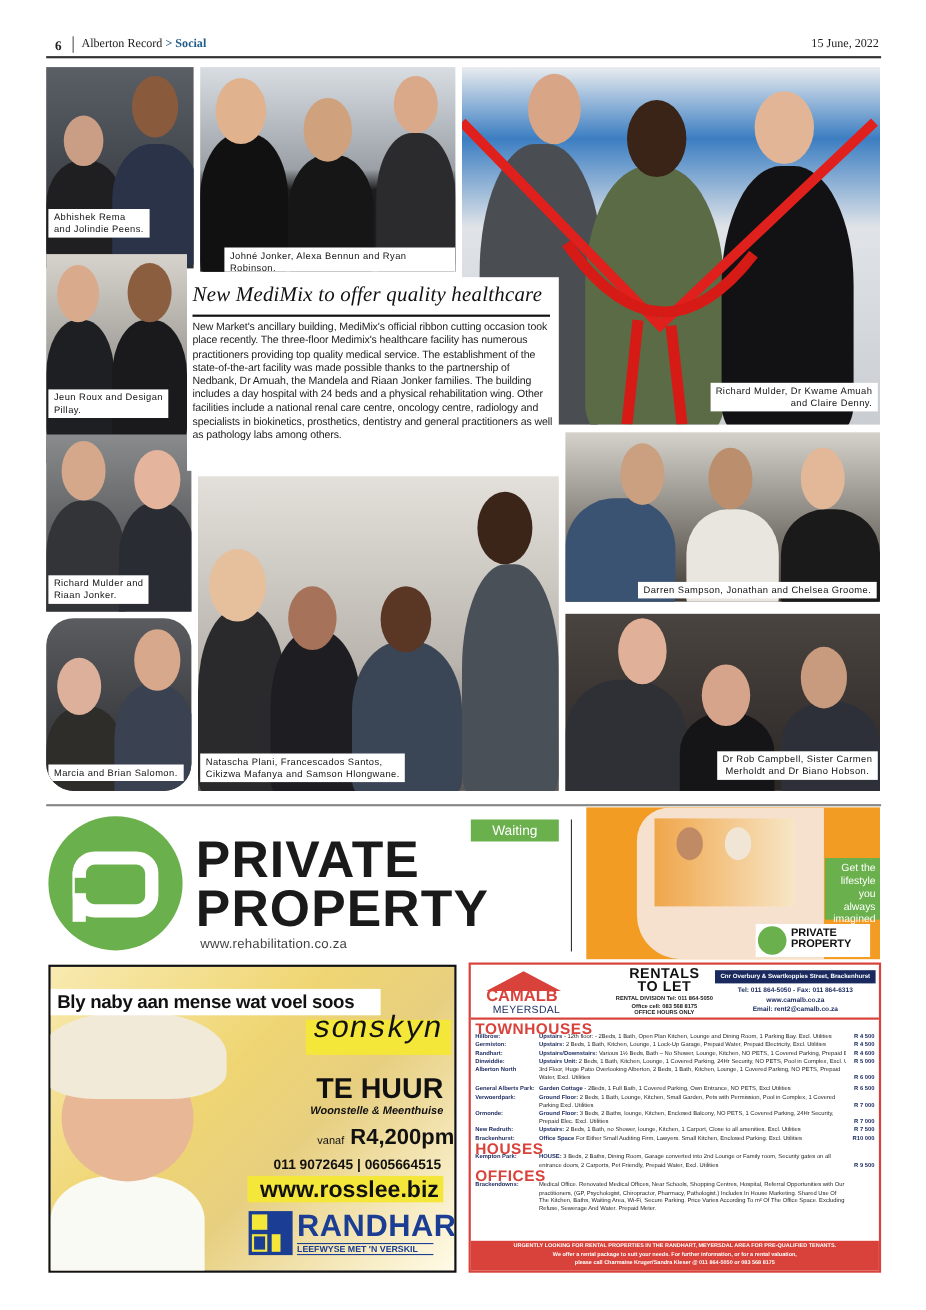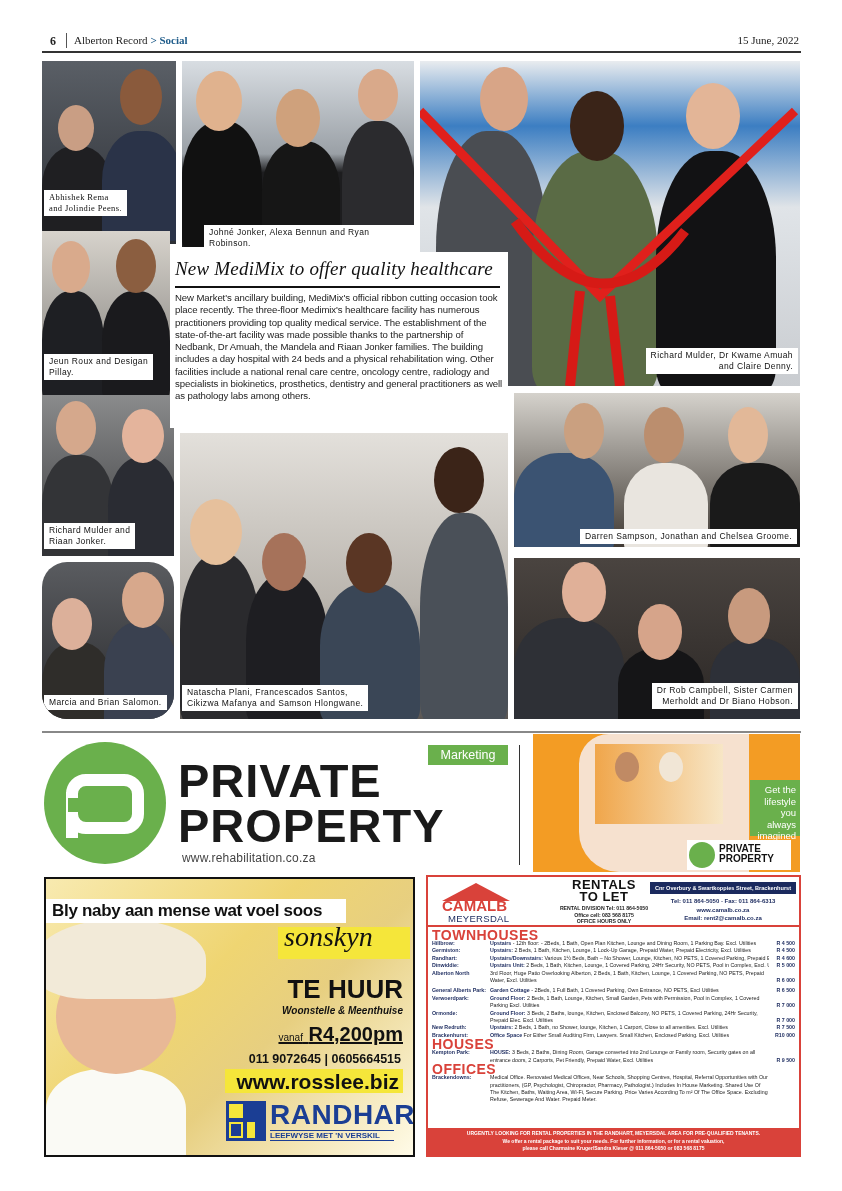--- a/index.html
+++ b/index.html
@@ -36,24 +36,24 @@
   .pp-tag { left: 428px; top: 745px; width: 80px; height: 20px; background: #6ab04c; color: #fff; font-size: 12.5px; text-align: center; line-height: 20px; }
   .pp-vsep { left: 519px; top: 745px; width: 1px; height: 120px; background: #333; }
   .pp-photo { left: 533px; top: 734px; width: 267px; height: 138px; background: #f39c24; overflow: hidden; }
   .pp-green { position: absolute; right: 0; top: 46px; width: 50px; height: 56px; background: #6ab04c; color: #fff; font-size: 9.5px; text-align: right; padding: 4px 4px 0 0; line-height: 11.5px; }
 
   
   .ros { left: 44px; top: 877px; width: 371px; height: 280px; border: 2px solid #111; overflow: hidden; background: linear-gradient(135deg, #f8eab0 0%, #efd572 40%, #e7cf80 60%, #fffbe8 100%); }
   .ros .banner { position: absolute; left: 0; top: 20px; width: 300px; height: 24px; background: #fff; }
   .ros .banner-t { position: absolute; left: 6px; top: 22px; font-weight: bold; font-size: 17px; color: #111; letter-spacing: -0.3px; }
   .ros .sonskyn-bg { position: absolute; left: 232px; top: 48px; width: 132px; height: 32px; background: #f5e63a; }
-  .ros .sonskyn { position: absolute; left: 238px; top: 42px; font-family: Liberation Serif, serif; font-style: italic; font-size: 28px; color: #111; }
+  .ros .sonskyn { position: absolute; left: 238px; top: 42px; font-family: Liberation Mono, monospace; font-style: italic; font-size: 28px; color: #111; }
   .ros .tehuur { position: absolute; right: 10px; top: 95px; font-weight: bold; font-size: 26px; color: #111; }
   .ros .woon { position: absolute; right: 10px; top: 126px; font-weight: bold; font-size: 10px; color: #111; font-style: italic; }
-  .ros .vanaf { position: absolute; right: 10px; top: 144px; font-weight: bold; font-size: 20px; color: #111; text-decoration: underline; }
+  .ros .vanaf { position: absolute; right: 0; top: 144px; font-weight: bold; font-size: 20px; color: #111; }
   .ros .vanaf small { font-size: 10px; font-weight: normal; }
   .ros .phone { position: absolute; right: 12px; top: 173px; font-weight: bold; font-size: 12.5px; color: #111; }
   .ros .web-bg { position: absolute; right: 10px; top: 190px; width: 178px; height: 24px; background: #f5e63a; }
   .ros .web { position: absolute; right: 14px; top: 191px; font-weight: bold; font-size: 21px; color: #111; }
   .ros .logo-sq { position: absolute; left: 180px; top: 222px; width: 40px; height: 40px; background: #1b3e94; }
   .ros .logo-name { position: absolute; left: 224px; top: 220px; font-weight: bold; font-size: 28px; color: #1b3e94; letter-spacing: 0.5px; }
   .ros .logo-tag { position: absolute; left: 224px; top: 251px; font-size: 8px; color: #1b3e94; font-weight: bold; border-top: 1px solid #1b3e94; border-bottom: 1px solid #1b3e94; width: 124px; }
   .girl-face { position: absolute; left: 10px; top: 80px; width: 120px; height: 115px; border-radius: 50%; background: #e8b896; }
   .girl-hat { position: absolute; left: -10px; top: 40px; width: 170px; height: 80px; border-radius: 50% 50% 30% 30%; background: #f2ead8; }
   .girl-dress { position: absolute; left: 0; top: 190px; width: 140px; height: 100px; border-radius: 40% 40% 0 0; background: #fafaf5; }
@@ -86,21 +86,21 @@
   <span class="sep"></span>
   <span class="pub">
     <span>Alberton Record</span>
     <span class="sec">&gt;</span>
     <span class="sec">Social</span>
   </span>
   <span class="date">15 June, 2022</span>
 </div>
 <div class="abs hdr-rule"></div>
 
-<div class="photo" style="left:42px;top:61px;width:134px;height:183px;background:linear-gradient(180deg,#5a5f66,#2c2f35);font-family:Liberation Serif, serif;">
+<div class="photo" style="left:42px;top:61px;width:134px;height:183px;background:linear-gradient(180deg,#5a5f66,#2c2f35);">
   <div class="fig" style="left:0;top:85px;width:70px;height:90px;background:#1f1f22;"></div>
   <div class="head" style="left:16px;top:44px;width:36px;height:46px;background:#c99e84;"></div>
   <div class="fig" style="left:60px;top:70px;width:80px;height:110px;background:#2a3348;"></div>
   <div class="head" style="left:78px;top:8px;width:42px;height:56px;background:#8a5a3c;"></div>
   <div class="cap" style="left:2px;top:129px;">
     <div>Abhishek Rema</div>
     <div>and Jolindie Peens.</div>
   </div>
 </div>
 
@@ -193,41 +193,41 @@
   </div>
 </div>
 
 <div class="photo" style="left:514px;top:558px;width:286px;height:161px;background:linear-gradient(180deg,#4a4440,#2b2725);">
   <div class="fig" style="left:0;top:60px;width:110px;height:110px;background:#2e3036;"></div>
   <div class="head" style="left:48px;top:4px;width:44px;height:60px;background:#e0b098;"></div>
   <div class="fig" style="left:104px;top:90px;width:86px;height:80px;background:#151517;"></div>
   <div class="head" style="left:124px;top:46px;width:44px;height:56px;background:#d6a48a;"></div>
   <div class="fig" style="left:196px;top:80px;width:90px;height:90px;background:#2d3038;"></div>
   <div class="head" style="left:214px;top:30px;width:42px;height:56px;background:#c89a7e;"></div>
-  <div class="cap" style="right:2px;top:125px;text-align:right;">
+  <div class="cap" style="right:2px;top:125px;text-align:center;">
     <div>Dr Rob Campbell, Sister Carmen</div>
     <div>Merholdt and Dr Biano Hobson.</div>
   </div>
 </div>
 
 <div class="abs divider"></div>
 
 <div class="abs pp-circle">
   <svg width="122" height="122">
     <rect x="28" y="38" width="66" height="48" rx="14" fill="none" stroke="#fff" stroke-width="12"></rect>
     <rect x="22" y="50" width="12" height="46" fill="#fff"></rect>
     <rect x="24" y="56" width="20" height="14" fill="#6ab04c"></rect>
   </svg>
 </div>
 <div class="abs pp-title">
   <div>PRIVATE</div>
   <div>PROPERTY</div>
 </div>
 <div class="abs pp-url">www.rehabilitation.co.za</div>
-<div class="abs pp-tag">Marketing</div>
+<div class="abs pp-tag">Waiting</div>
 <div class="abs pp-vsep"></div>
 <div class="abs pp-photo">
   <div style="position:absolute;left:46px;top:0;width:170px;height:138px;background:#f6e1cf;border-radius:30px 0 0 40px;"></div>
   <div style="position:absolute;left:62px;top:10px;width:128px;height:80px;background:linear-gradient(90deg,#f0a64b,#f7e6c6);"></div>
   <div class="head" style="left:82px;top:18px;width:24px;height:30px;background:#c08a64;"></div>
   <div class="head" style="left:126px;top:18px;width:24px;height:30px;background:#f1e6d6;"></div>
   <div class="pp-green">
     <div>Get the</div>
     <div>lifestyle</div>
     <div>you always</div>

